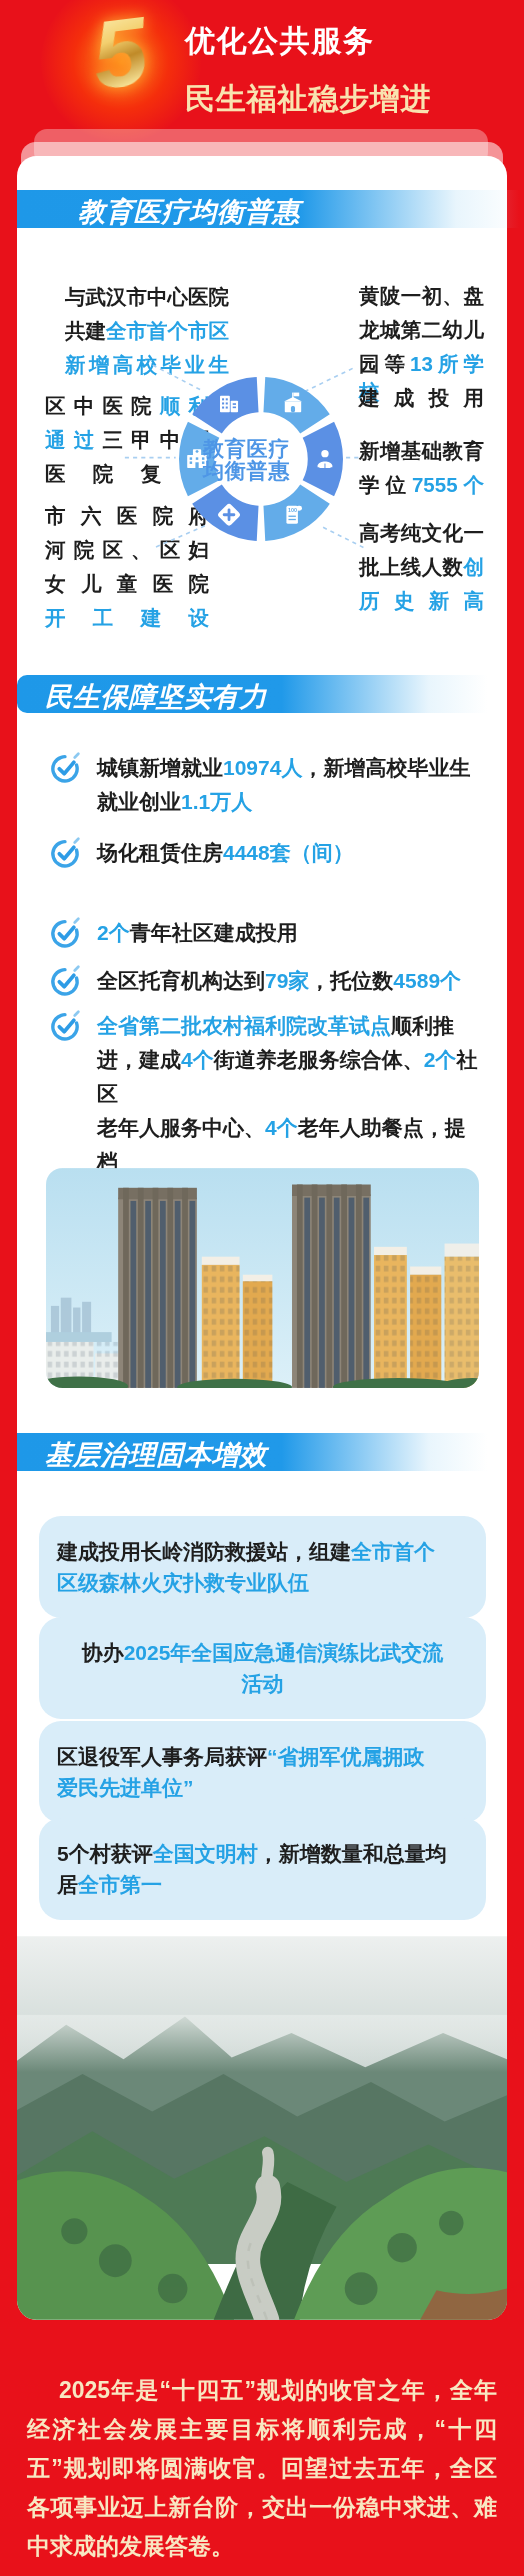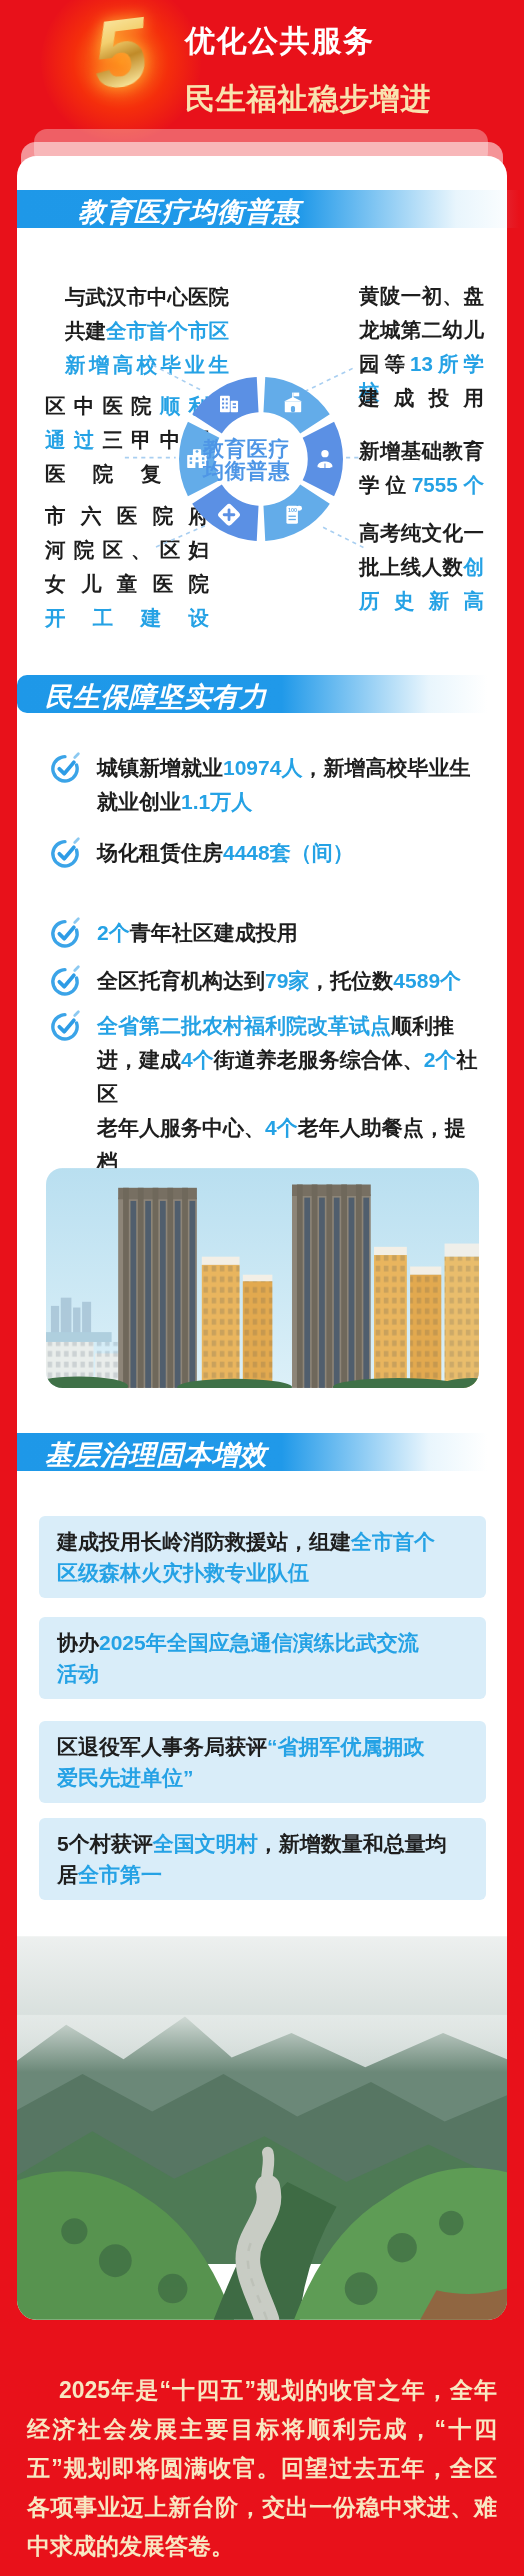--- a/index.html
+++ b/index.html
@@ -45,24 +45,24 @@
   .check-item:nth-child(1){top:751px;} .check-item:nth-child(2){top:836px;}
   .check-item:nth-child(3){top:916px;} .check-item:nth-child(4){top:964px;} .check-item:nth-child(5){top:1009px;}
   .check-item svg{position:absolute;left:0;top:0;}
   .check-item .tx{margin-left:49px;font-size:21px;font-weight:700;color:#1E1E1E;}
   .check-item .tx .ln{line-height:34px;}
   
   .photo-buildings{position:absolute;left:46px;top:1168px;width:433px;height:220px;border-radius:16.4px;overflow:hidden;}
   .photo-forest{position:absolute;left:17px;top:1936px;width:490px;height:384px;border-radius:0 0 19.7px 19.7px;overflow:hidden;}
   
   .pill-list{position:absolute;left:39px;top:0;width:448px;}
-  .pill{position:absolute;left:0;width:411px;padding:10px 18px;background:#D9EDF9;border-radius:6px;
+  .pill{position:absolute;left:0;width:411px;padding:20px 18px;background:#D9EDF9;border-radius:22px;
         font-size:21px;font-weight:700;color:#1E1E1E;}
   .pill .ln{line-height:31px;}
-  .pill:nth-child(1){top:1516px;} .pill:nth-child(2){top:1617px;} .pill:nth-child(3){top:1721px;} .pill:nth-child(4){top:1818px;}
+  .pill:nth-child(1){top:1516px;} .pill:nth-child(2){top:1617px;text-align:center;} .pill:nth-child(3){top:1721px;} .pill:nth-child(4){top:1818px;}
   
   .closing{position:absolute;left:27px;top:2371px;width:470px;margin:0;
            font-size:23px;font-weight:700;color:#F8E7C2;line-height:39px;
            text-align:justify;text-indent:32px;}
 </style>
 </head>
 <body>
 
 <div class="page">
 

